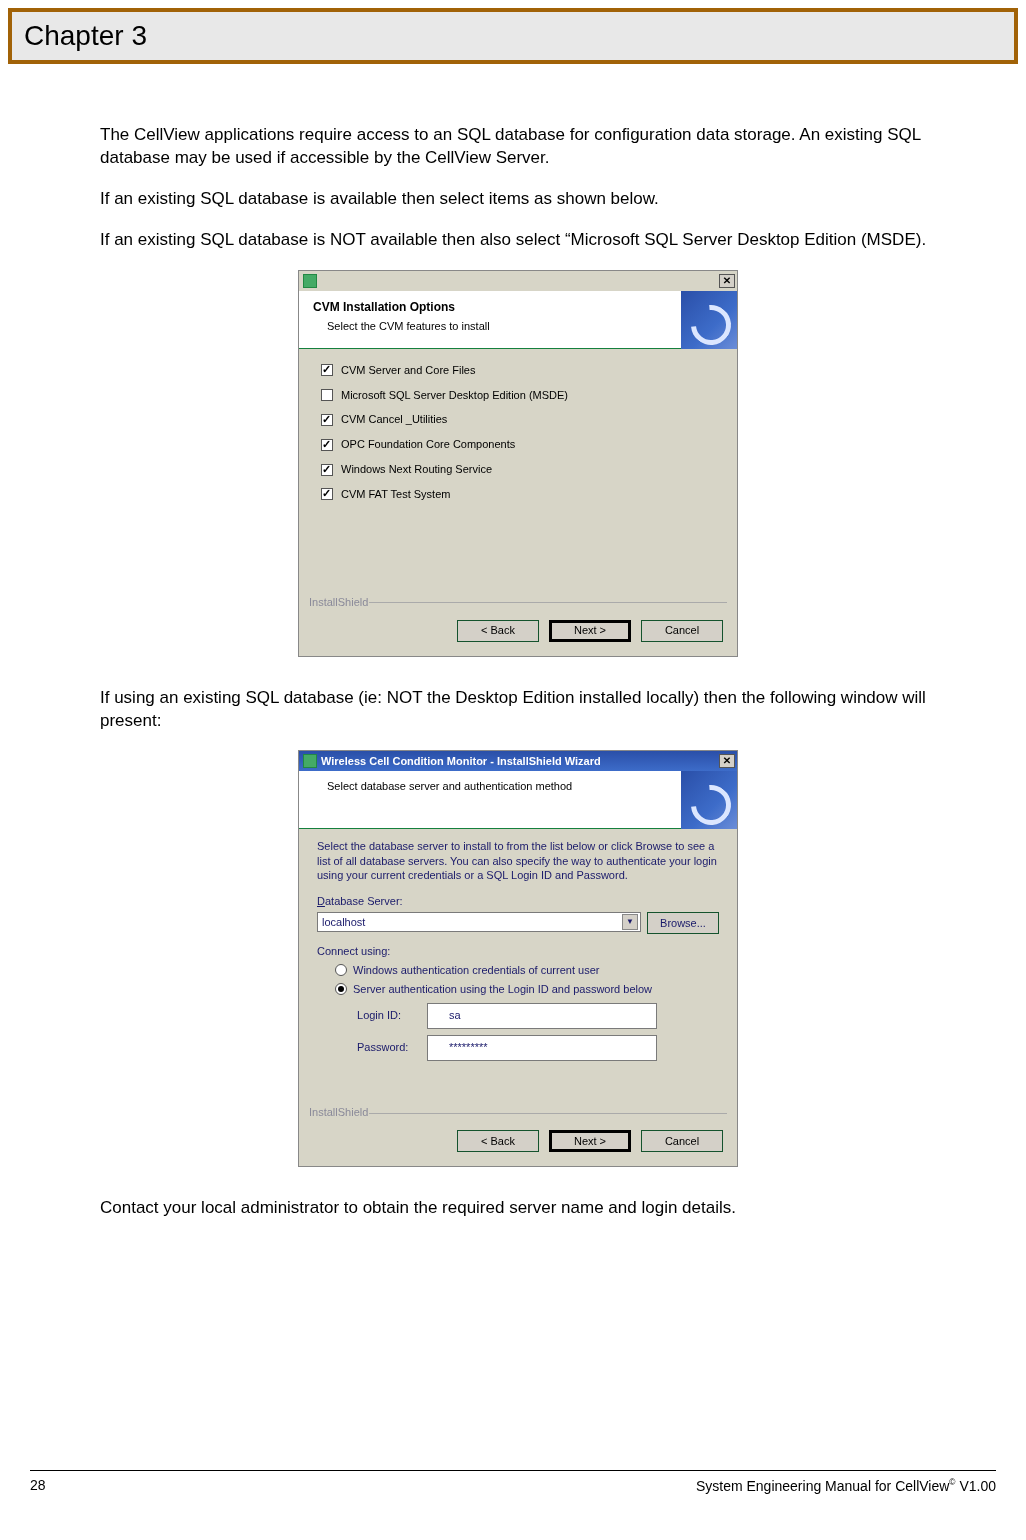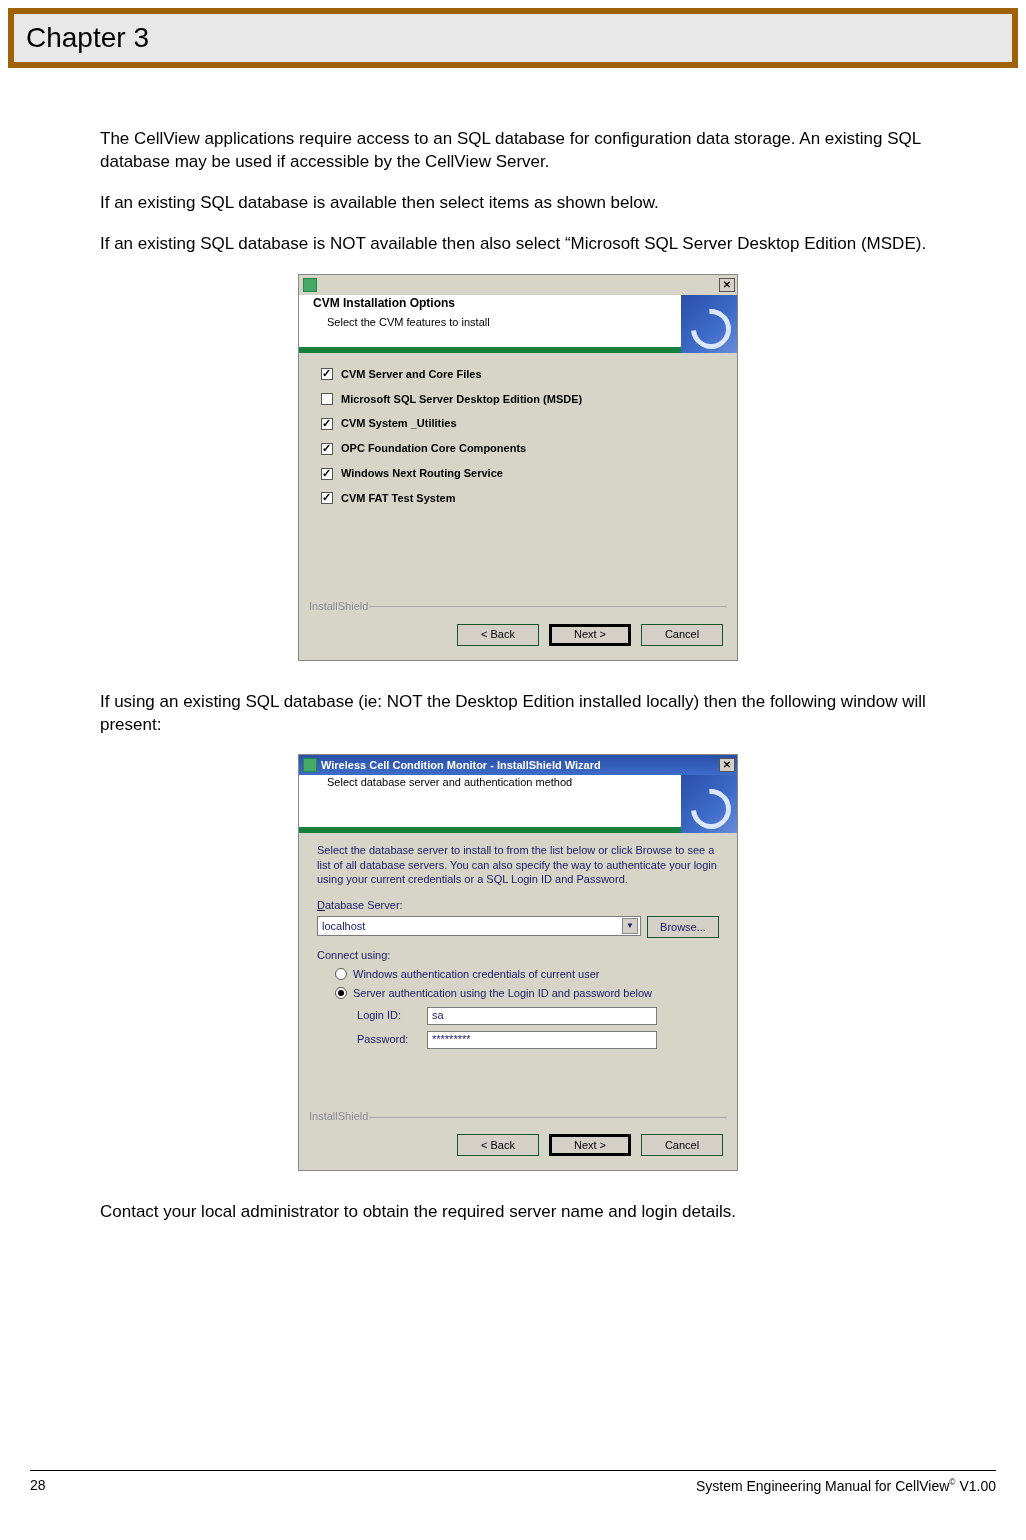--- a/index.html
+++ b/index.html
@@ -5,21 +5,21 @@
   * { box-sizing: border-box; margin: 0; padding: 0; }
   body {
     width: 1026px;
     height: 1540px;
     background: #fff;
     font-family: Arial, Helvetica, sans-serif;
     color: #000;
     position: relative;
   }
   .chapter-bar {
-    border: 6px solid #a16207;
+    border: 4px solid #a16207;
     background: #e8e8e8;
     margin: 8px 8px 0 8px;
     padding: 8px 12px;
     font-size: 28px;
   }
   .content {
     padding: 60px 90px 0 100px;
     font-size: 17px;
     line-height: 1.35;
   }
@@ -53,22 +53,22 @@
     background: #d4d0c8;
     border: 1px solid #555;
     font-size: 10px;
     text-align: center;
     line-height: 12px;
     font-weight: bold;
     color: #000;
   }
   .dlg-header {
     background: #fff;
-    padding: 0 14px 10px 14px;
-    border-bottom: 6px solid #15803d;
+    padding: 8px 14px 10px 14px;
+    border-bottom: 1px solid #15803d;
     position: relative;
     min-height: 58px;
   }
   .dlg-header .h-title { font-weight: bold; font-size: 12px; margin-bottom: 4px; }
   .dlg-header .h-sub { font-size: 11px; padding-left: 14px; }
   .header-logo {
     position: absolute;
     right: 0; top: 0;
     width: 56px; height: 58px;
     background: linear-gradient(135deg, #2a4fa8, #3d6cc9 60%, #6b8dd8);
@@ -78,21 +78,21 @@
     position: absolute;
     left: 10px; top: 14px;
     width: 30px; height: 30px;
     border: 5px solid #dbe6ff;
     border-left-color: transparent;
     border-radius: 50%;
     transform: rotate(40deg);
   }
   .dlg-body { padding: 14px 18px 6px 22px; min-height: 230px; }
   .dlg-body2 { padding: 10px 18px 6px 18px; color: #1a1a6a; min-height: 260px; }
-  .chk-row { display: flex; align-items: center; margin-bottom: 10px; font-size: 11px; font-weight: bold; }
+  .chk-row { display: flex; align-items: center; margin-bottom: 10px; font-size: 11px; }
   .chk {
     width: 12px; height: 12px;
     border: 1px solid #555;
     background: #fff;
     margin-right: 8px;
     position: relative;
     flex-shrink: 0;
   }
   .chk.checked::after {
     content: "✓";
@@ -169,24 +169,24 @@
     content: "";
     position: absolute;
     left: 2px; top: 2px;
     width: 6px; height: 6px;
     background: #000;
     border-radius: 50%;
   }
   .login-row { display: flex; align-items: center; margin: 6px 0 6px 40px; font-size: 11px; color: #1a1a6a; }
   .login-row .lbl { width: 70px; }
   .login-row .inp {
-    width: 230px; height: 18px;
+    width: 230px; height: 26px;
     background: #fff;
     border: 1px solid #7a7a7a;
-    padding: 0 4px;
+    padding: 0 21px;
     font-size: 11px;
     display: flex;
     align-items: center;
   }
   .footer {
     position: absolute;
     bottom: 30px;
     left: 0; right: 0;
     padding: 16px 30px;
   }
@@ -221,21 +221,21 @@
       <div class="chk-row">
           <span class="chk checked"></span>
           <span>CVM Server and Core Files</span>
         </div>
       <div class="chk-row">
           <span class="chk"></span>
           <span>Microsoft SQL Server Desktop Edition (MSDE)</span>
         </div>
       <div class="chk-row">
           <span class="chk checked"></span>
-          <span>CVM System _Utilities</span>
+          <span>CVM Cancel _Utilities</span>
         </div>
       <div class="chk-row">
           <span class="chk checked"></span>
           <span>OPC Foundation Core Components</span>
         </div>
       <div class="chk-row">
           <span class="chk checked"></span>
           <span>Windows Next Routing Service</span>
         </div>
       <div class="chk-row">

